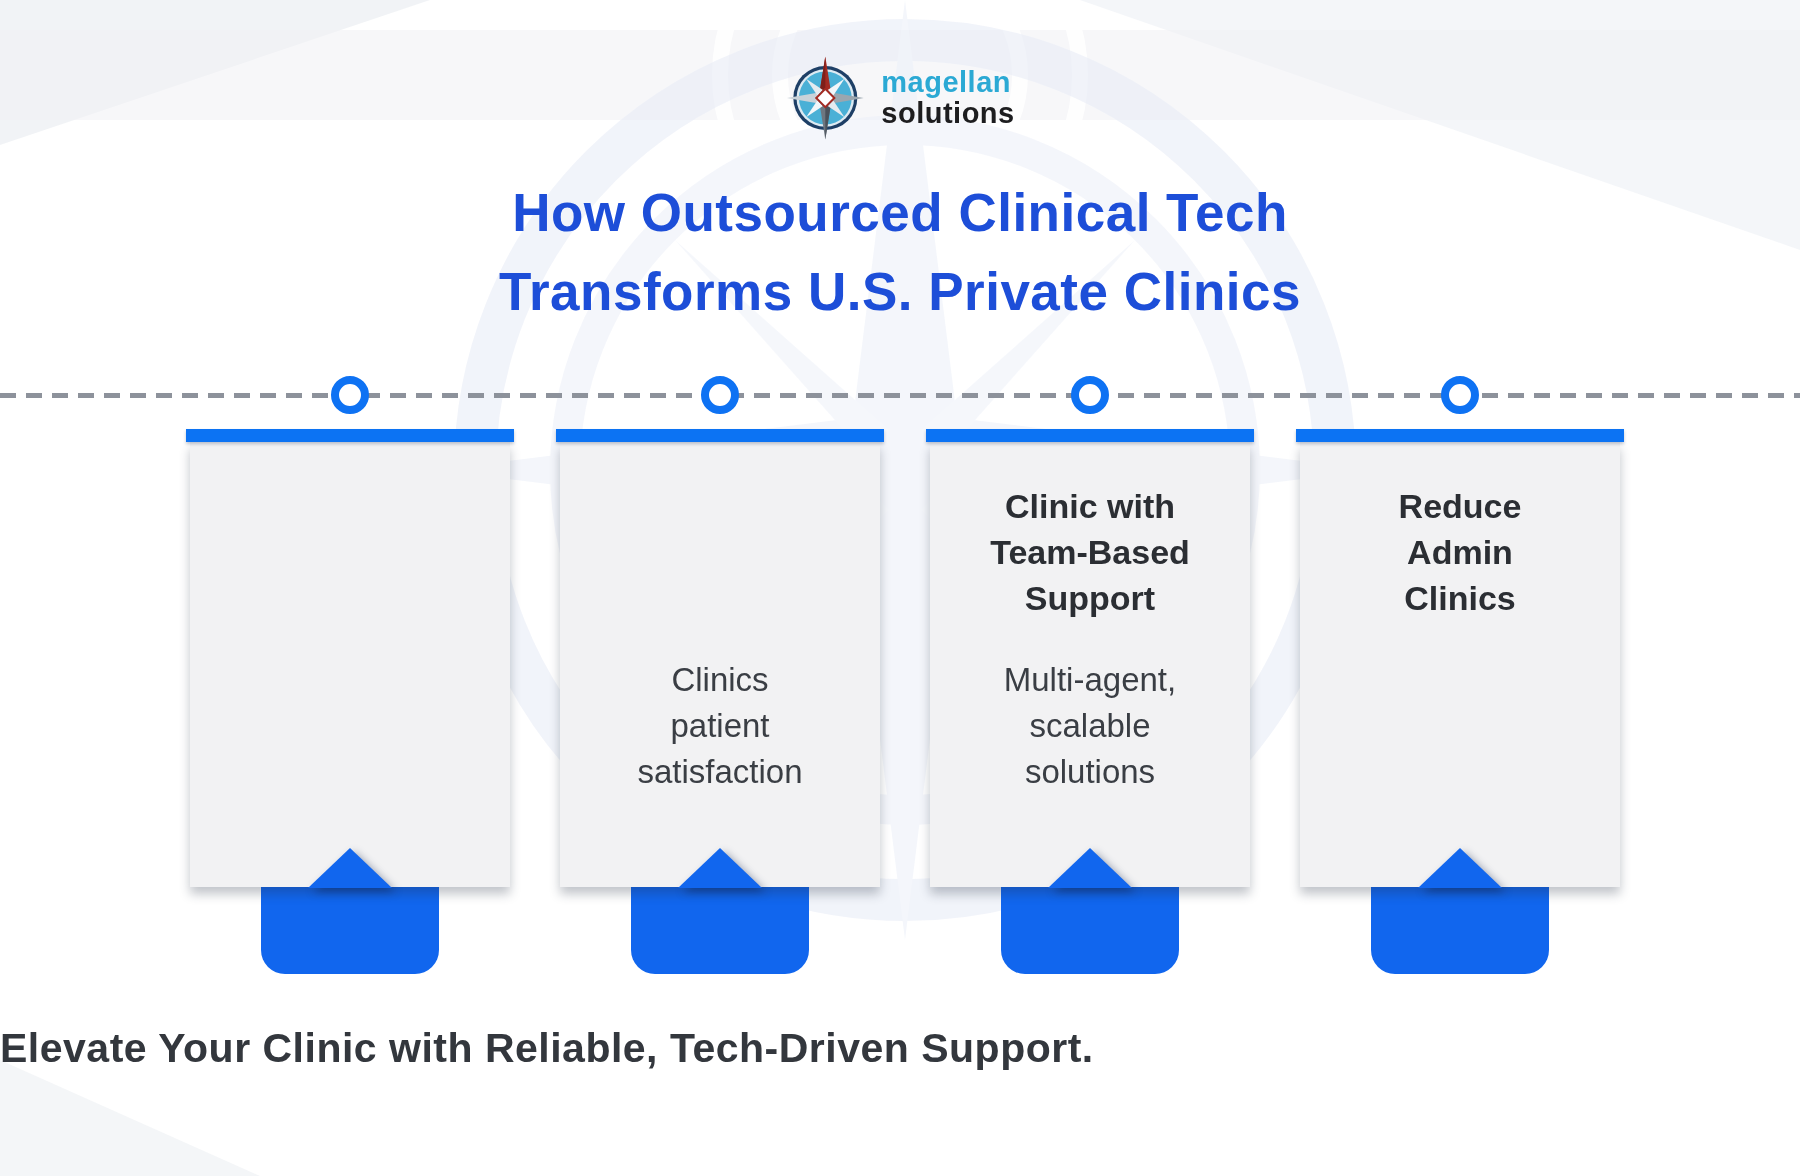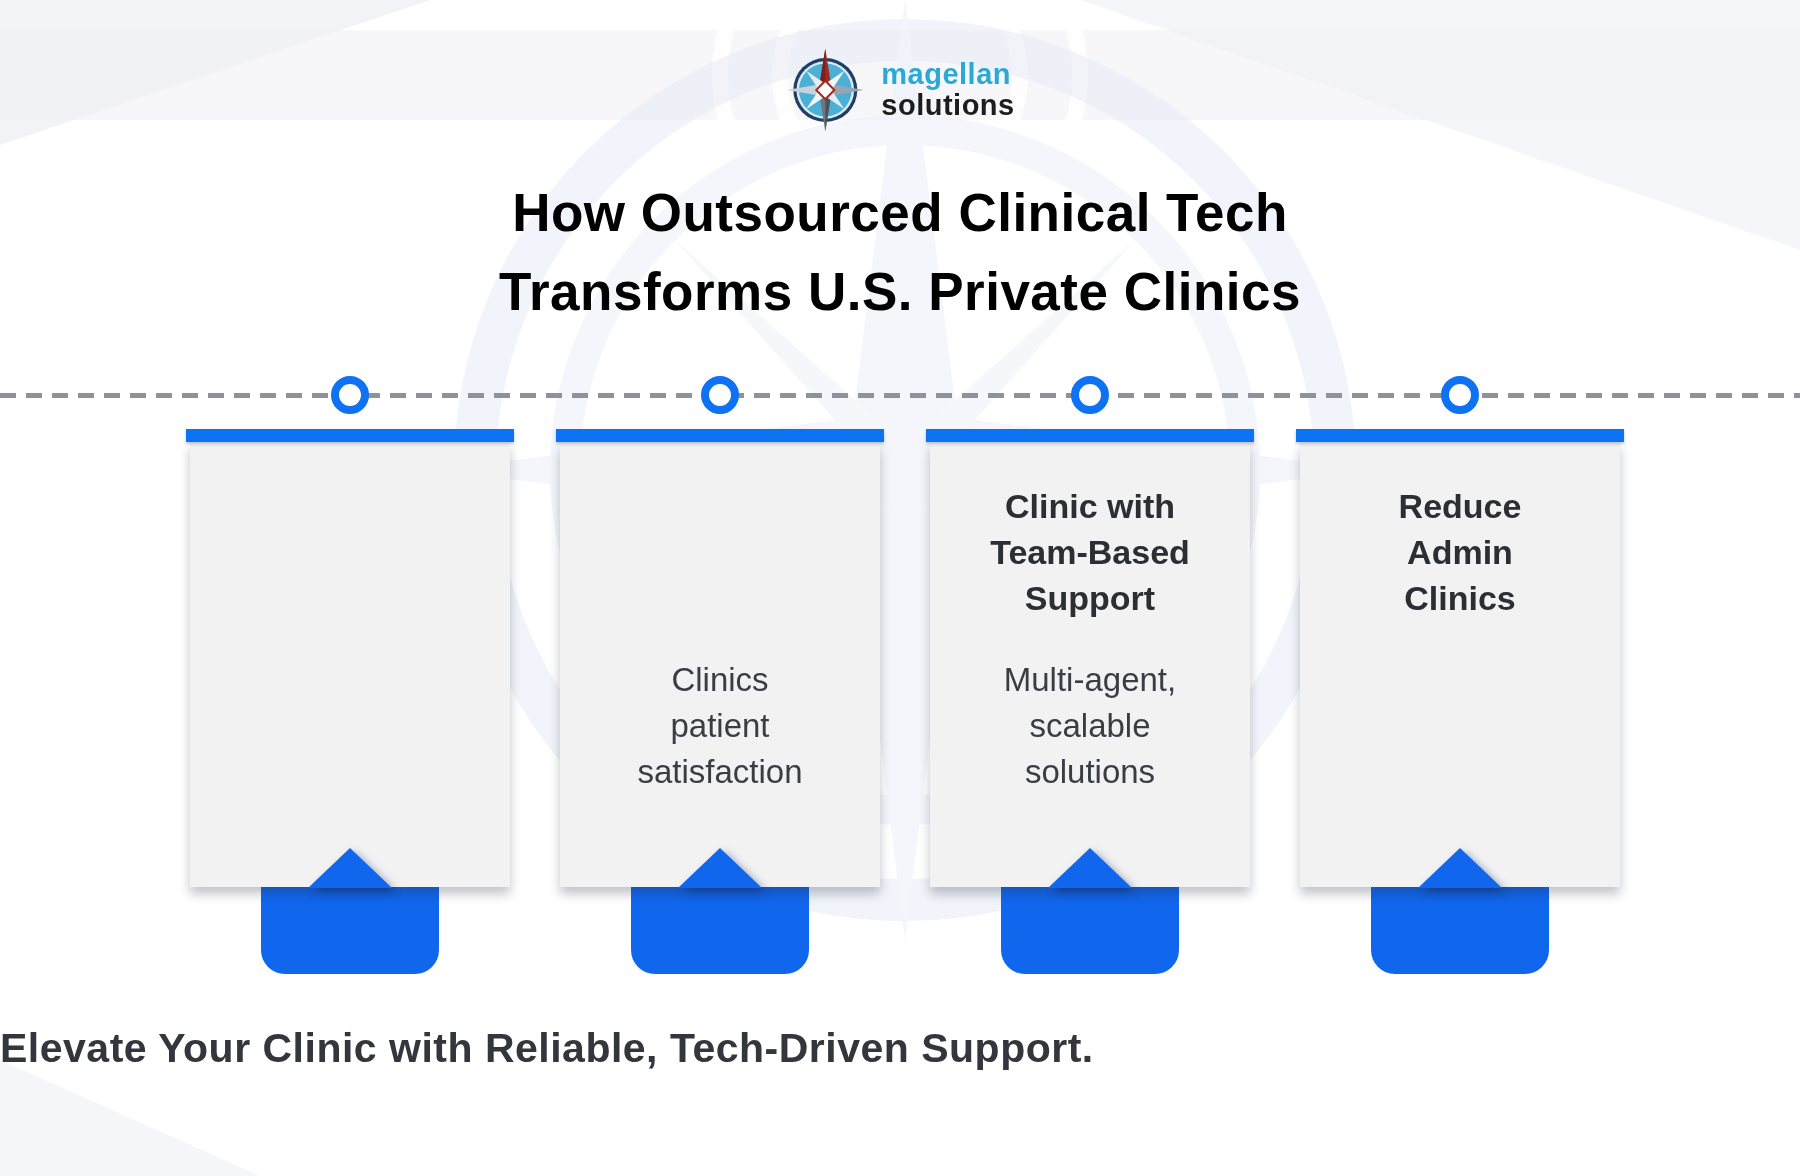--- a/index.html
+++ b/index.html
@@ -4,30 +4,30 @@
 <style>
   html,body{margin:0;padding:0;background:#ffffff;}
   .canvas{
     position:relative;width:1800px;height:1176px;overflow:hidden;
     background:#ffffff;font-family:"Liberation Sans",sans-serif;
   }
   
   .bg-layer{position:absolute;inset:0;z-index:0;pointer-events:none;}
   
   .logo{
-    position:absolute;top:44px;left:50%;transform:translateX(-50%);
+    position:absolute;top:52px;left:50%;transform:translateX(-50%);
     display:flex;align-items:center;gap:16px;z-index:5;
   }
   .logo-text{display:flex;flex-direction:column;line-height:1.08;}
   .logo-magellan{font-size:29px;font-weight:bold;color:#2BA9D4;letter-spacing:.5px;}
   .logo-solutions{font-size:29px;font-weight:bold;color:#1D1D1F;letter-spacing:.5px;}
   
   .main-title{
     position:absolute;top:173px;left:0;width:100%;z-index:5;
-    text-align:center;font-size:53px;font-weight:bold;color:#000000;
+    text-align:center;font-size:53px;font-weight:bold;color:#1d4ed8;
     line-height:79px;white-space:pre-line;letter-spacing:.5px;
   }
   
   .timeline{
     position:absolute;top:393px;left:0;right:0;height:5px;z-index:4;
     background:repeating-linear-gradient(90deg,#8D929B 0 16px,transparent 16px 26px);
   }
   .node{
     position:absolute;top:376px;width:38px;height:38px;box-sizing:border-box;
     border:8px solid #0E72F3;border-radius:50%;background:#ffffff;z-index:6;

